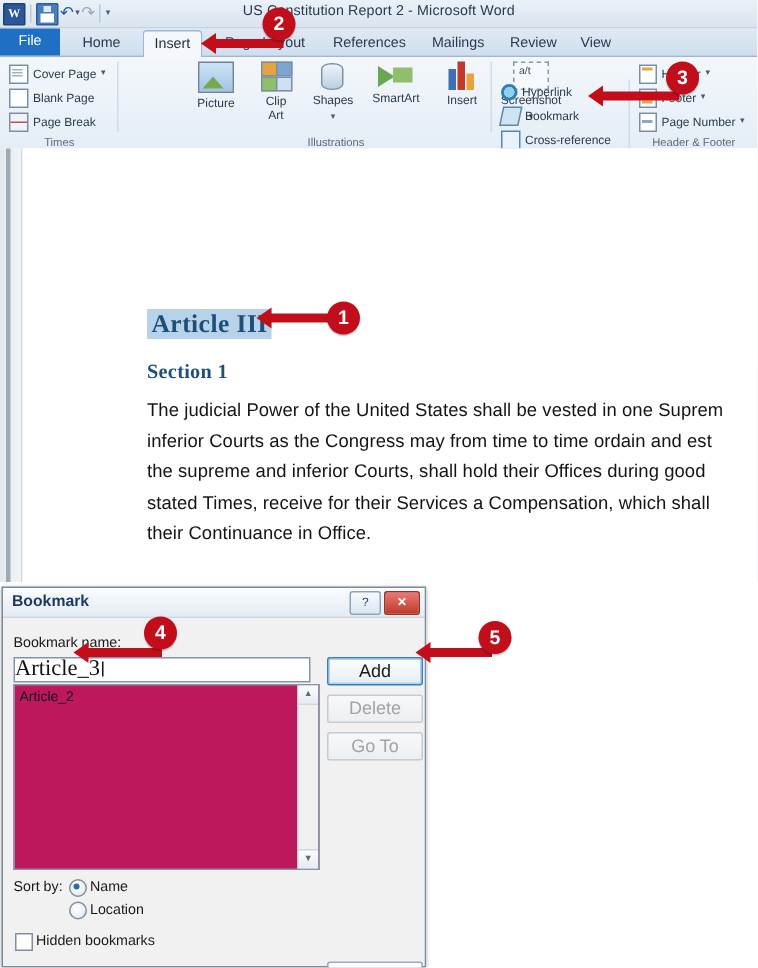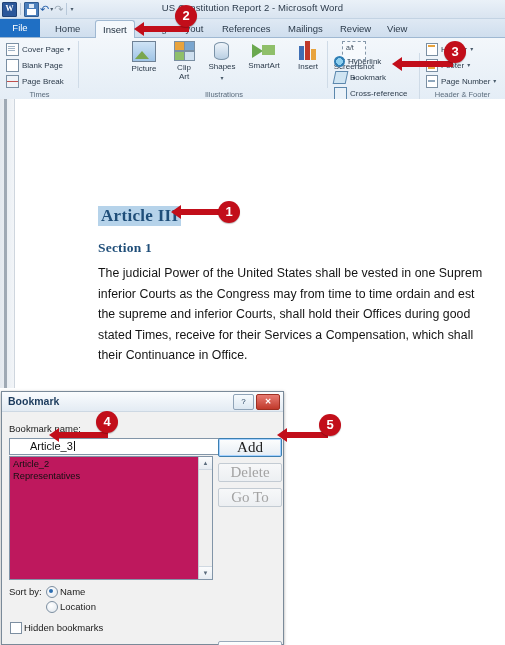--- a/index.html
+++ b/index.html
@@ -106,32 +106,32 @@
     border-bottom:1px solid #cdd8e3;}
   .dlg-title .t{position:absolute;left:6px;top:3px;font-size:10.5px;font-weight:bold;color:#1b3a5c;}
   .dlg-btns{position:absolute;right:3px;top:2px;display:flex;gap:2px;}
   .dbtn{width:19px;height:14px;border:1px solid #8fa3b7;border-radius:2px;
     background:linear-gradient(#f6fafd,#dce7f1);font-size:8px;color:#25415e;text-align:center;line-height:13px;}
   .dbtn.close{background:linear-gradient(#e87b72,#c0392b);border-color:#9e2f22;color:#fff;width:22px;font-weight:bold;}
 
   .dlg-body{position:relative;height:232px;background:#f1f1f1;}
   .lbl{position:absolute;font-size:9.5px;color:#1a1a1a;}
   .txtin{position:absolute;left:7px;top:26px;width:196px;height:15px;background:#fff;border:1px solid #8295a8;
-    font-size:11px;color:#111;padding:0 20px;line-height:15px;overflow:hidden;}
+    font-size:15px;color:#111;padding:0 0;line-height:15px;overflow:hidden;font-family:Liberation Serif, serif;}
   .caret{display:inline-block;width:1px;height:10px;background:#111;vertical-align:-1px;margin-left:1px;}
   .listbox{position:absolute;left:7px;top:44px;width:202px;height:122px;background:#be185d;border:1px solid #8295a8;}
   .listbox .inner{position:absolute;left:0;top:0;right:13px;bottom:0;padding:2px 3px;}
   .litem{font-size:9.3px;color:#111;line-height:11.5px;}
   .vscroll{position:absolute;right:0;top:0;bottom:0;width:13px;background:#f0f0f0;border-left:1px solid #c3ccd5;}
   .vscroll .up,.vscroll .dn{position:absolute;left:0;right:0;height:12px;background:linear-gradient(#fbfcfd,#e6ecf2);
     border-bottom:1px solid #cfd8e1;font-size:6px;text-align:center;line-height:12px;color:#5a6b7c;}
   .vscroll .dn{top:auto;bottom:0;border-bottom:none;border-top:1px solid #cfd8e1;}
 
   .btn{position:absolute;width:62px;height:17px;border:1px solid #9aaabb;border-radius:2px;
-    background:linear-gradient(#fdfefe,#e6edf4);font-size:15px;color:#1a1a1a;text-align:center;line-height:16px;font-family:Liberation Serif, serif;}
+    background:linear-gradient(#fdfefe,#e6edf4);font-size:12px;color:#1a1a1a;text-align:center;line-height:16px;}
   .btn.primary{border:1px solid #3c7fb1;box-shadow:0 0 0 1px #a6d2ff inset;}
   .btn.disabled{color:#a3a3a3;background:linear-gradient(#f7f8f9,#eceff2);border-color:#c3cbd3;}
 
   .radio{position:absolute;width:10px;height:10px;border-radius:50%;background:radial-gradient(circle at 40% 35%,#fff,#dfe6ed);
     border:1px solid #7d8fa1;}
   .radio.on::after{content:"";position:absolute;left:2px;top:2px;width:4px;height:4px;border-radius:50%;background:#2b6cb0;}
   .chk{position:absolute;width:10px;height:10px;background:#fff;border:1px solid #7d8fa1;}
 
   
   .callout{position:absolute;width:22px;height:22px;border-radius:50%;background:#c20e1a;color:#fff;
@@ -308,21 +308,20 @@
     <div class="dlg-body">
       <div class="lbl" style="left:7px;top:11px;">Bookmark name:</div>
 
       <div class="txtin">
         <span>Article_3</span><span class="caret"></span>
       </div>
 
       <div class="listbox">
         <div class="inner">
           <div class="litem">Article_2</div>
-          <div class="litem">Representatives</div>
         </div>
         <div class="vscroll">
           <div class="up">▲</div>
           <div class="dn">▼</div>
         </div>
       </div>
 
       <div class="btn primary" style="left:216px;top:26px;">Add</div>
       <div class="btn disabled" style="left:216px;top:51px;">Delete</div>
       <div class="btn disabled" style="left:216px;top:76px;">Go To</div>

